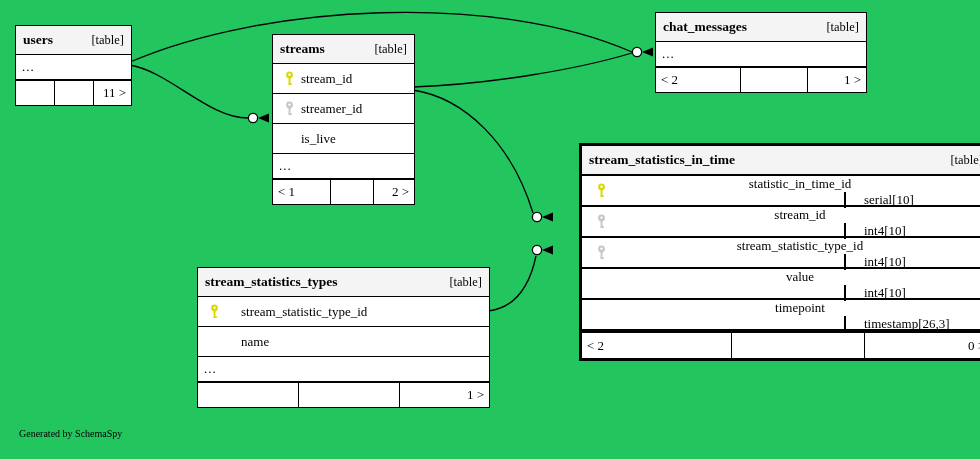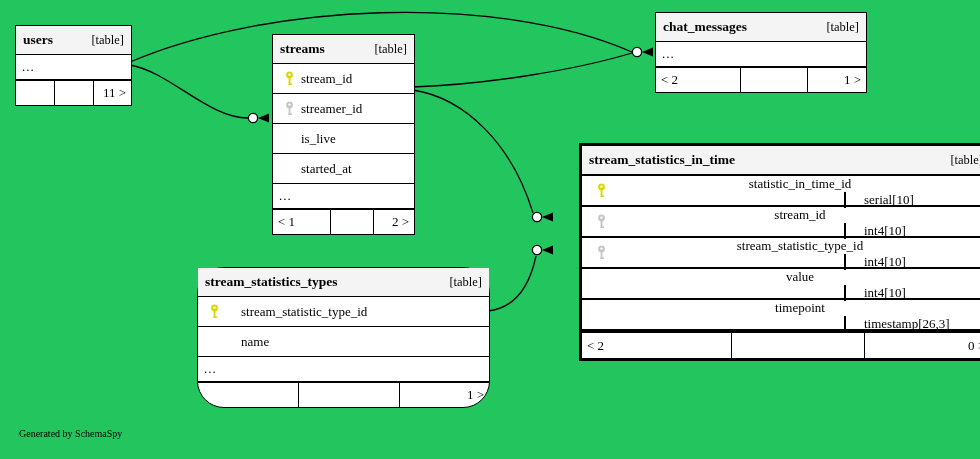--- a/index.html
+++ b/index.html
@@ -103,23 +103,20 @@
             <circle cx="5.5" cy="3.6" r="1.2" fill="#fff"></circle>
             <rect x="4.6" y="7" width="1.9" height="7" fill="#c6c6c6"></rect>
             <rect x="4.6" y="12.4" width="3.4" height="1.6" fill="#c6c6c6"></rect>
           </svg>
       </span>
       <span class="rname">streamer_id</span>
     </div>
     <div class="trow">
       <span class="rname">is_live</span>
     </div>
-    <div class="trow">
-      <span class="rname">started_at</span>
-    </div>
     <div class="trow dots">
       <span class="rname">...</span>
     </div>
     <div class="tfoot">
       <div class="cell" style="flex:0 0 33%;">&lt; 1</div>
       <div class="cell" style="flex:0 0 23%;"></div>
       <div class="cell" style="flex:1;">2 &gt;</div>
     </div>
   </div>
 
@@ -187,21 +184,21 @@
       <span class="rname">timepoint</span>
       <span class="rtype">timestamp[26,3]</span>
     </div>
     <div class="tfoot">
       <div class="cell" style="flex:0 0 34%;">&lt; 2</div>
       <div class="cell" style="flex:0 0 30%;"></div>
       <div class="cell" style="flex:1;">0 &gt;</div>
     </div>
   </div>
 
-  <div class="table t-sst" style="left:197px;top:267px;width:291px;border-radius:27px;">
+  <div class="table t-sst" style="left:197px;top:267px;width:291px;">
     <div class="thead">
       <span class="tname">stream_statistics_types</span>
       <span class="ttag">[table]</span>
     </div>
     <div class="trow">
       <span class="keyicon">
         <svg width="11" height="15" viewBox="0 0 11 15">
             <circle cx="5.5" cy="4" r="3.4" fill="#d9d900"></circle>
             <circle cx="5.5" cy="3.6" r="1.2" fill="#fff"></circle>
             <rect x="4.6" y="7" width="1.9" height="7" fill="#d9d900"></rect>

